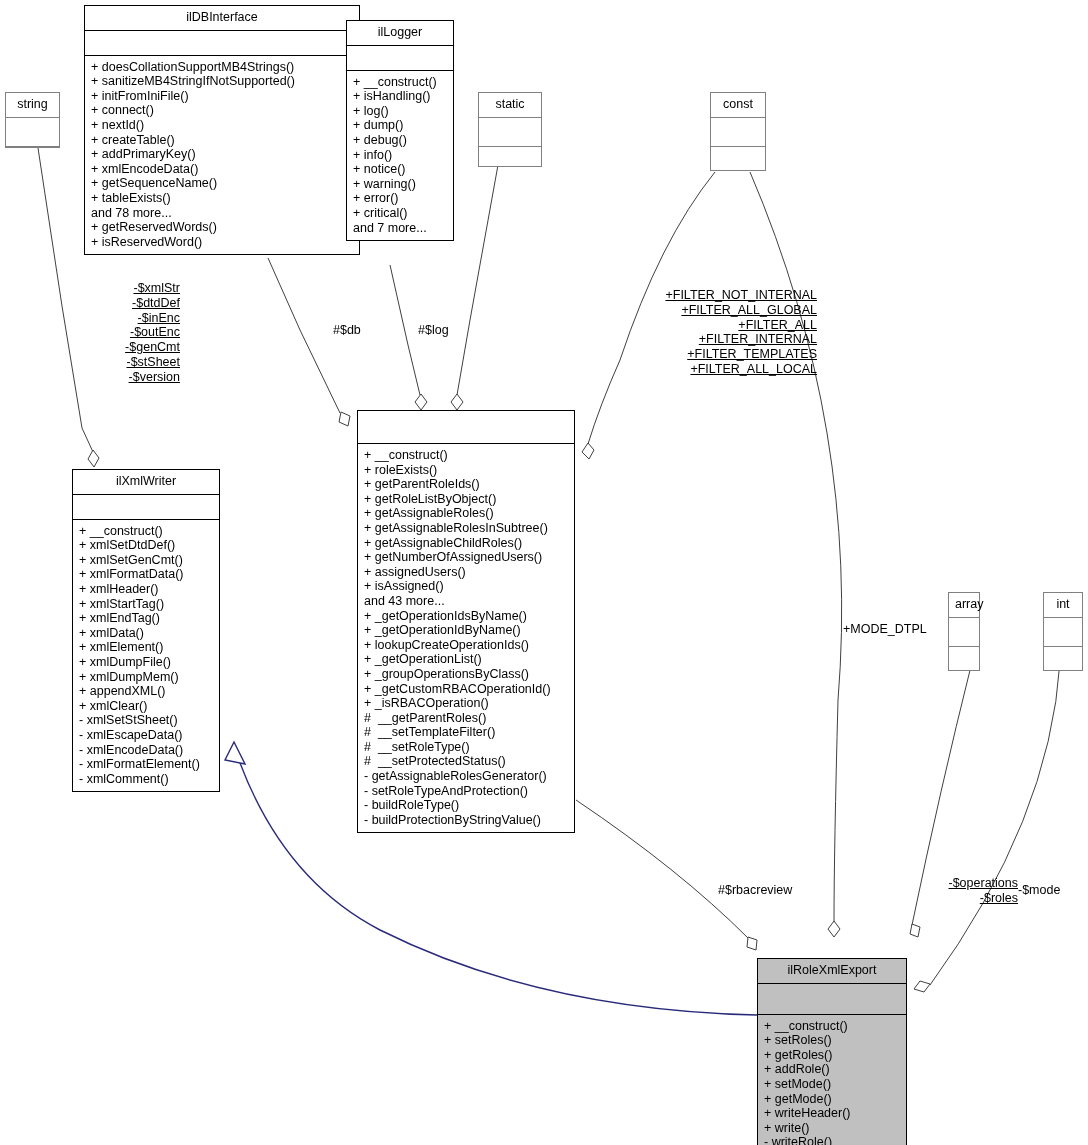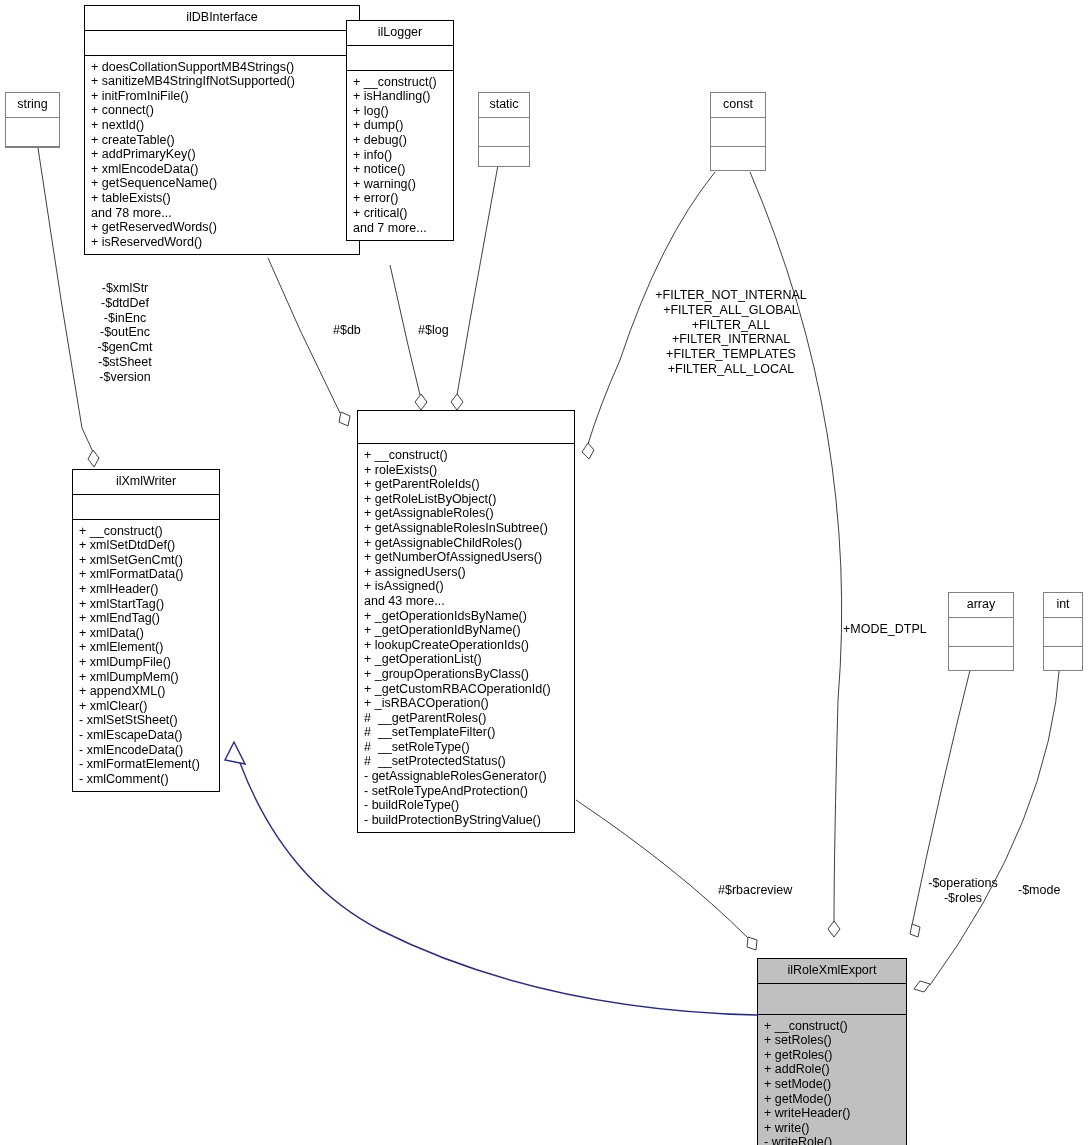--- a/index.html
+++ b/index.html
@@ -65,21 +65,21 @@
     white-space: pre;
   }
   
   .edge-label {
     position: absolute;
     font-size: 12.5px;
     line-height: 14.8px;
     color: #000000;
     white-space: pre;
   }
-  .edge-label.center { text-align: center; }
+  .edge-label.center { text-align: right; text-decoration: underline; }
   .edge-label.left   { text-align: left; }
 </style>
 </head>
 <body>
 
 <div id="canvas">
 
   <svg class="edges" viewBox="0 0 1088 1145" xmlns="http://www.w3.org/2000/svg">
     <defs>
       <marker id="diamond-open" markerWidth="14" markerHeight="14" refX="7" refY="7" orient="auto" markerUnits="userSpaceOnUse">
@@ -136,33 +136,33 @@
       <path d="M 757 1015 Q 540 1010 380 930 Q 280 878 236 752" fill="none" stroke="#2a2a7a" stroke-width="1.4"></path>
       <path d="M 234 742 L 245 764 L 225 760 Z" fill="#ffffff" stroke="#2a2a7a" stroke-width="1.4"></path>
     </g>
   </svg>
 
   <div class="umlbox plain" style="left:5px; top:92px; width:55px;">
     <div class="uml-title">string</div>
     <div class="uml-attrs"></div>
   </div>
 
-  <div class="umlbox plain" style="left:478px; top:92px; width:52px;">
+  <div class="umlbox plain" style="left:478px; top:92px; width:64px;">
     <div class="uml-title">static</div>
     <div class="uml-attrs"></div>
     <div class="uml-ops" style="min-height:10px;"></div>
   </div>
 
   <div class="umlbox plain" style="left:710px; top:92px; width:56px;">
     <div class="uml-title">const</div>
     <div class="uml-attrs"></div>
     <div class="uml-ops" style="min-height:14px;"></div>
   </div>
 
-  <div class="umlbox plain" style="left:948px; top:592px; width:66px;">
+  <div class="umlbox plain" style="left:948px; top:592px; width:32px;">
     <div class="uml-title">array</div>
     <div class="uml-attrs"></div>
     <div class="uml-ops" style="min-height:14px;"></div>
   </div>
 
   <div class="umlbox plain" style="left:1043px; top:592px; width:40px;">
     <div class="uml-title">int</div>
     <div class="uml-attrs"></div>
     <div class="uml-ops" style="min-height:14px;"></div>
   </div>

